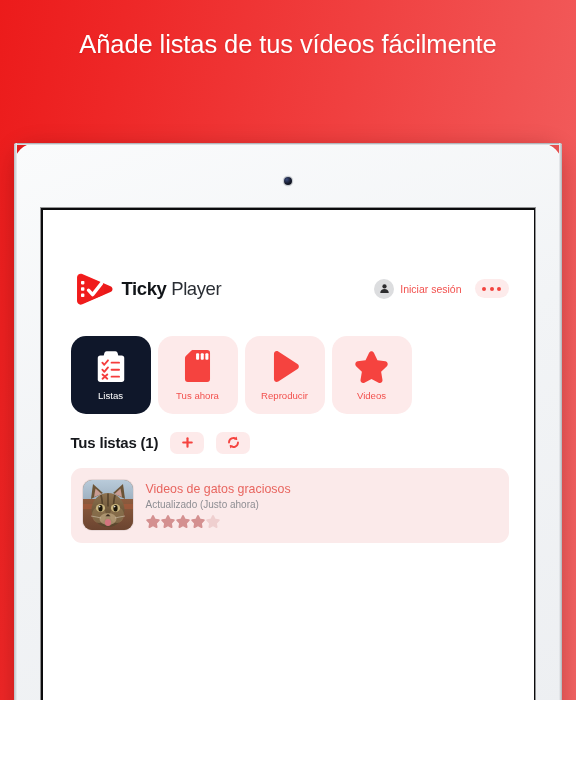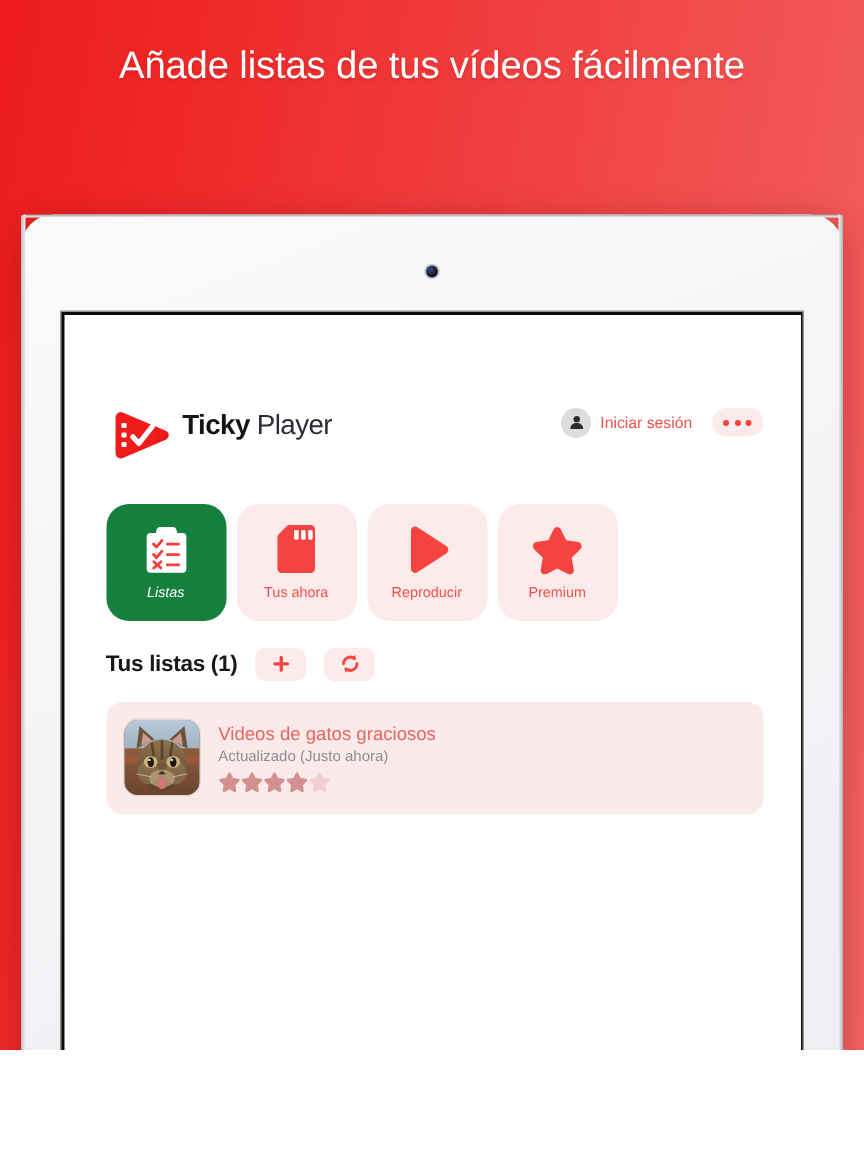--- a/index.html
+++ b/index.html
@@ -78,21 +78,21 @@
     width:491px; height:592px;
     background:#FFFFFF;
     overflow:hidden;
   }
 
   
   .app-header{
     position:absolute;
     left:28px; top:62px;
     width:438px; height:34px;
-    display:flex; align-items:flex-start;
+    display:flex; align-items:center;
   }
   .logo-mark{
     position:relative;
     width:44px; height:36px;
     flex:0 0 auto;
     margin-right:7px;
   }
   .brand{
     font-size:18.5px;
     letter-spacing:-0.4px;
@@ -130,21 +130,21 @@
     display:flex; gap:7px;
   }
   .tile{
     width:80px; height:78px;
     border-radius:15px;
     background:#FDEAEA;
     display:flex; flex-direction:column;
     align-items:center; justify-content:center;
     gap:6px;
   }
-  .tile.active{ background:#15803d;font-style:italic; }
+  .tile.active{ background:#0f172a; }
   .tile-ico{ height:36px; display:flex; align-items:center; justify-content:center; }
   .tile-label{ font-size:9.6px; color:#F2514E; font-weight:500; white-space:nowrap; }
   .tile.active .tile-label{ color:#FFFFFF; }
 
   
   .section-row{
     position:absolute;
     left:28px; top:220px;
     width:438px; height:26px;
     display:flex; align-items:center; gap:12px;
@@ -278,21 +278,21 @@
             </span>
             <span class="tile-label">Reproducir</span>
           </div>
 
           <div class="tile">
             <span class="tile-ico">
               <svg viewBox="0 0 38 36" width="35" height="33">
                 <path d="M19 1.4 C20.1 1.4 21.1 2.1 21.6 3.1 L25.5 11.1 L34.2 12.4 C35.3 12.6 36.2 13.4 36.5 14.5 C36.9 15.6 36.6 16.8 35.8 17.6 L29.5 23.8 L31 32.6 C31.2 33.7 30.7 34.8 29.8 35.5 C28.9 36.1 27.7 36.2 26.7 35.7 L19 31.6 L11.3 35.7 C10.3 36.2 9.1 36.1 8.2 35.5 C7.3 34.8 6.8 33.7 7 32.6 L8.5 23.8 L2.2 17.6 C1.4 16.8 1.1 15.6 1.5 14.5 C1.8 13.4 2.7 12.6 3.8 12.4 L12.5 11.1 L16.4 3.1 C16.9 2.1 17.9 1.4 19 1.4 Z" fill="#F5433F"></path>
               </svg>
             </span>
-            <span class="tile-label">Premium</span>
+            <span class="tile-label">Videos</span>
           </div>
         </div>
 
         <div class="section-row">
           <span class="section-title">Tus listas  (1)</span>
           <span class="mini-btn">
             <svg viewBox="0 0 18 18" width="15" height="15">
               <rect x="7.7" y="2.6" width="2.6" height="12.8" rx="1.3" fill="#F5433F"></rect>
               <rect x="2.6" y="7.7" width="12.8" height="2.6" rx="1.3" fill="#F5433F"></rect>
             </svg>

